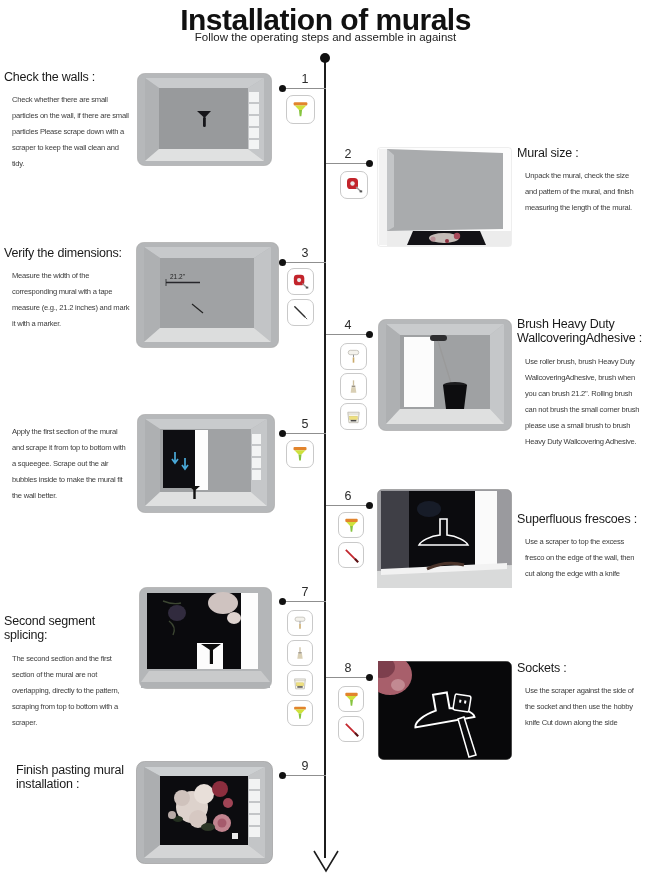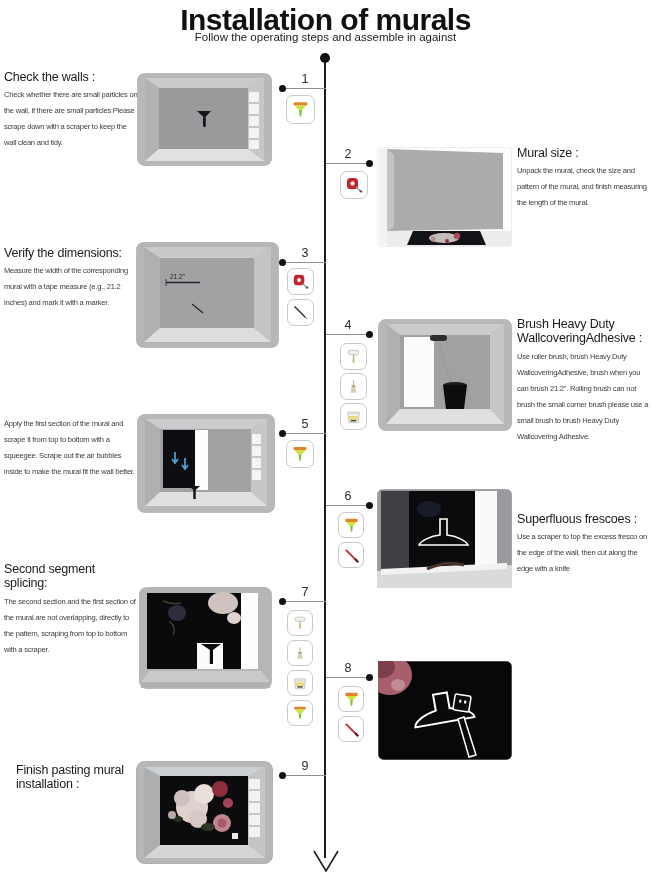--- a/index.html
+++ b/index.html
@@ -12,21 +12,21 @@
   .timeline{position:absolute;left:324px;top:58px;width:2px;height:800px;background:#1c1c1c;}
   .tl-dot{position:absolute;left:320px;top:53px;width:10px;height:10px;border-radius:50%;background:#101010;}
   .connector{position:absolute;height:1.3px;background:#8f8f8f;}
   .c-dot{position:absolute;width:7px;height:7px;border-radius:50%;background:#111;}
   .num{position:absolute;width:44px;text-align:center;font-size:12.5px;color:#2b2b2b;}
   .toolbox{position:absolute;border:1px solid #c9c9c9;border-radius:7px;background:#fff;
            display:flex;align-items:center;justify-content:center;box-sizing:border-box;}
   .step-text{position:absolute;color:#1c1c1c;}
   .step-text h3{margin:0 0 3px 0;font-size:12.5px;font-weight:400;color:#1a1a1a;
                 letter-spacing:-0.2px;line-height:1.15;}
-  .step-text p{margin:0;font-size:7.6px;letter-spacing:-0.25px;color:#3c3c3c;line-height:16px;}
+  .step-text p{margin:8px;font-size:7.6px;letter-spacing:-0.25px;color:#3c3c3c;line-height:16px;}
   .illus{position:absolute;}
 </style>
 </head>
 <body>
 
 <div id="canvas">
 
   <div class="title">Installation of murals</div>
   <div class="subtitle">Follow the operating steps and assemble in against</div>
 
@@ -244,21 +244,21 @@
     <polygon points="0,82 135,76 135,99 0,99" fill="#d9dada"></polygon>
     <polygon points="4,80 130,74 130,80 4,86" fill="#f2f2f2"></polygon>
     <path d="M63,30 h7 v16 c10,1 19,6 21,10 h-49 c2,-4 11,-9 21,-10 z" fill="none" stroke="#ffffff" stroke-width="1.6"></path>
     <path d="M50,80 q19,-9 37,-4" fill="none" stroke="#4a332a" stroke-width="3"></path>
   </svg>
   <div class="step-text" style="left:517px;top:512px;width:134px">
     <h3>Superfluous frescoes :</h3>
     <p>Use a scraper to top the excess fresco on the edge of the wall, then cut along the edge with a knife</p>
   </div>
 
-  <div class="step-text" style="left:4px;top:562px;width:136px">
+  <div class="step-text" style="left:4px;top:614px;width:136px">
     <h3>Second segment splicing:</h3>
     <p>The second section and the first section of the mural are not overlapping, directly to the pattern, scraping from top to bottom with a scraper.</p>
   </div>
   <svg class="illus" style="left:139px;top:587px" width="133" height="102" viewBox="0 0 133 102">
     <rect x="0.5" y="0.5" width="132" height="101" rx="7" fill="#b4b6b8" stroke="#a3a3a3" stroke-width="0.6"></rect>
     <rect x="8" y="6" width="94" height="76" fill="#0a0a0d"></rect>
     <ellipse cx="84" cy="16" rx="15" ry="11" fill="#cfc3c0"></ellipse>
     <ellipse cx="95" cy="31" rx="7" ry="6" fill="#ded3cf"></ellipse>
     <ellipse cx="38" cy="26" rx="9" ry="8" fill="#312b3e"></ellipse>
     <path d="M24,14 q10,4 18,2 M30,34 q8,6 4,14" stroke="#3c4632" stroke-width="1.4" fill="none"></path>
@@ -330,20 +330,24 @@
     <g stroke="#fff" stroke-width="2" fill="#0a0a0c">
       <path d="M58,32 h14 v16 c13,2 23,8 23,13 h-60 c0,-5 10,-11 23,-13 z" transform="rotate(-10 67 50)"></path>
     </g>
     <g>
       <rect x="76" y="34" width="16" height="16" rx="2" transform="rotate(9 84 42)" fill="#0c0c0e" stroke="#fff" stroke-width="1.5"></rect>
       <rect x="81" y="39" width="2" height="3" fill="#fff" transform="rotate(9 84 42)"></rect>
       <rect x="86" y="39" width="2" height="3" fill="#fff" transform="rotate(9 84 42)"></rect>
     </g>
     <polygon points="80,58 86,56 98,94 91,96" fill="#0a0a0c" stroke="#fff" stroke-width="1.5"></polygon>
   </svg>
+  <div class="step-text" style="left:517px;top:661px;width:134px">
+    <h3>Sockets :</h3>
+    <p>Use the scraper against the side of the socket and then use the hobby knife Cut down along the side</p>
+  </div>
 
   <div class="step-text" style="left:16px;top:763px;width:134px">
     <h3>Finish pasting mural installation :</h3>
   </div>
   <svg class="illus" style="left:136px;top:761px" width="137" height="103" viewBox="0 0 137 103">
     <rect x="0.5" y="0.5" width="136" height="102" rx="8" fill="#b5b7b9" stroke="#9e9e9e" stroke-width="0.7"></rect>
     <polygon points="8,6 129,6 112,15 24,15" fill="#cdd0d2"></polygon>
     <polygon points="8,6 24,15 24,84 8,97" fill="#acaeb0"></polygon>
     <polygon points="129,6 112,15 112,84 129,97" fill="#c3c5c7"></polygon>
     <polygon points="8,97 24,84 112,84 129,97" fill="#d4d5d6"></polygon>

